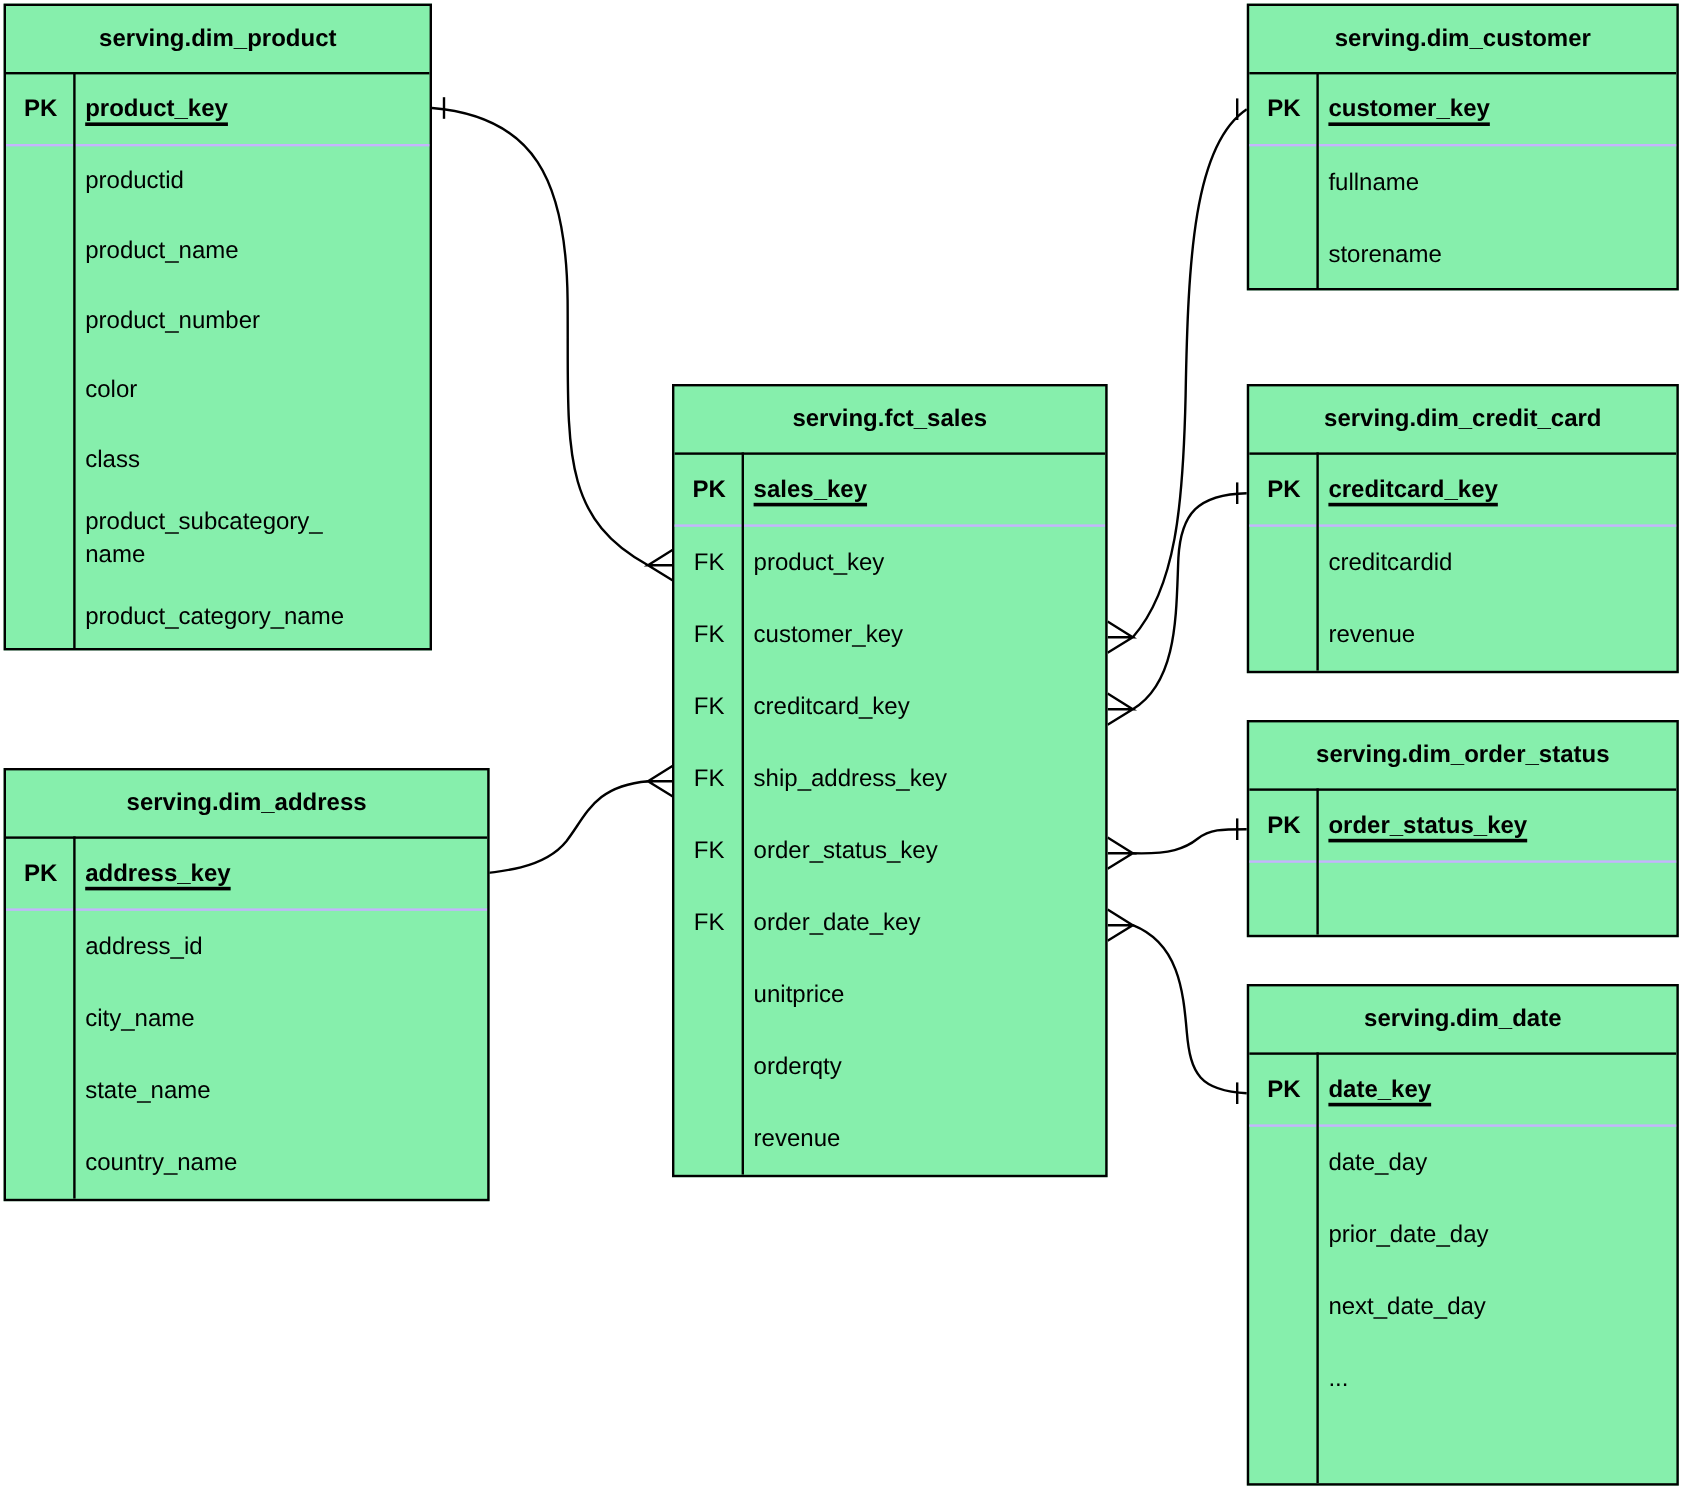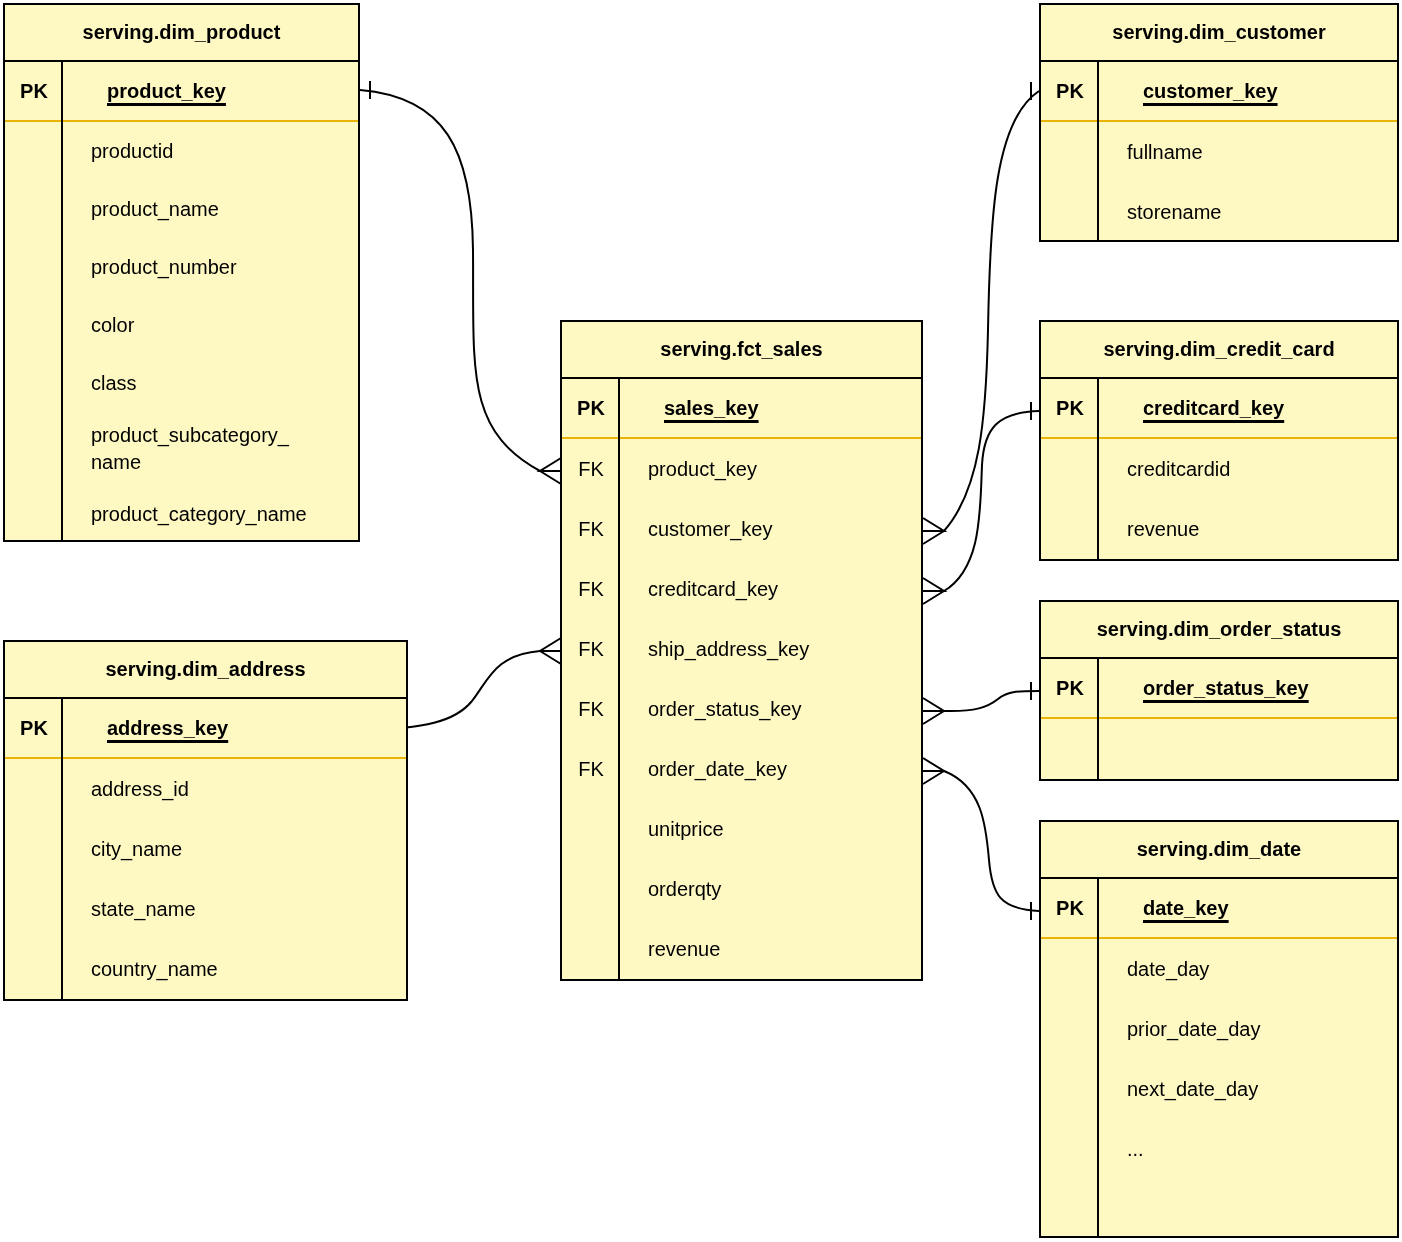--- a/index.html
+++ b/index.html
@@ -12,21 +12,21 @@
     color: #000000;
     font-family: "Liberation Sans", "DejaVu Sans", sans-serif;
     overflow: hidden;
   }
   svg.rels {
     position: absolute; left: 0; top: 0; z-index: 1;
   }
   .etable {
     position: absolute;
     box-sizing: border-box;
-    background: #fef9c3;
+    background: #86efac;
     border: 2px solid #000000;
     display: flex;
     flex-direction: column;
     z-index: 2;
     overflow: hidden;
   }
   .t-title {
     flex: 0 0 55px;
     border-bottom: 2px solid #000000;
     display: flex; align-items: center; justify-content: center;
@@ -35,34 +35,33 @@
   }
   .t-row {
     display: flex;
     flex: 0 0 auto;
     height: 60px;
   }
   .compact .t-row { height: 58px; }
   .t-row.t-multi { height: 73px; }
   .t-row-pk {
     height: 58px;
-    border-bottom: 2px solid #eab308;
-    gap: 16px;
+    border-bottom: 2px solid #c4b5fd;
   }
   .t-keycell {
     flex: 0 0 58px;
     width: 58px;
     display: flex; align-items: center; justify-content: center;
     font-size: 20px;
   }
   .t-row-pk .t-keycell { font-weight: bold; }
   .t-fieldcell {
     flex: 1 1 auto;
     display: flex; align-items: center;
-    padding-left: 28px;
+    padding-left: 8px;
     font-size: 20px;
     line-height: 1.32;
     white-space: pre-line;
   }
   .t-row-pk .t-fieldcell {
     font-weight: bold;
     text-decoration: underline;
     text-decoration-thickness: 2.5px;
     text-underline-offset: 5px;
   }

